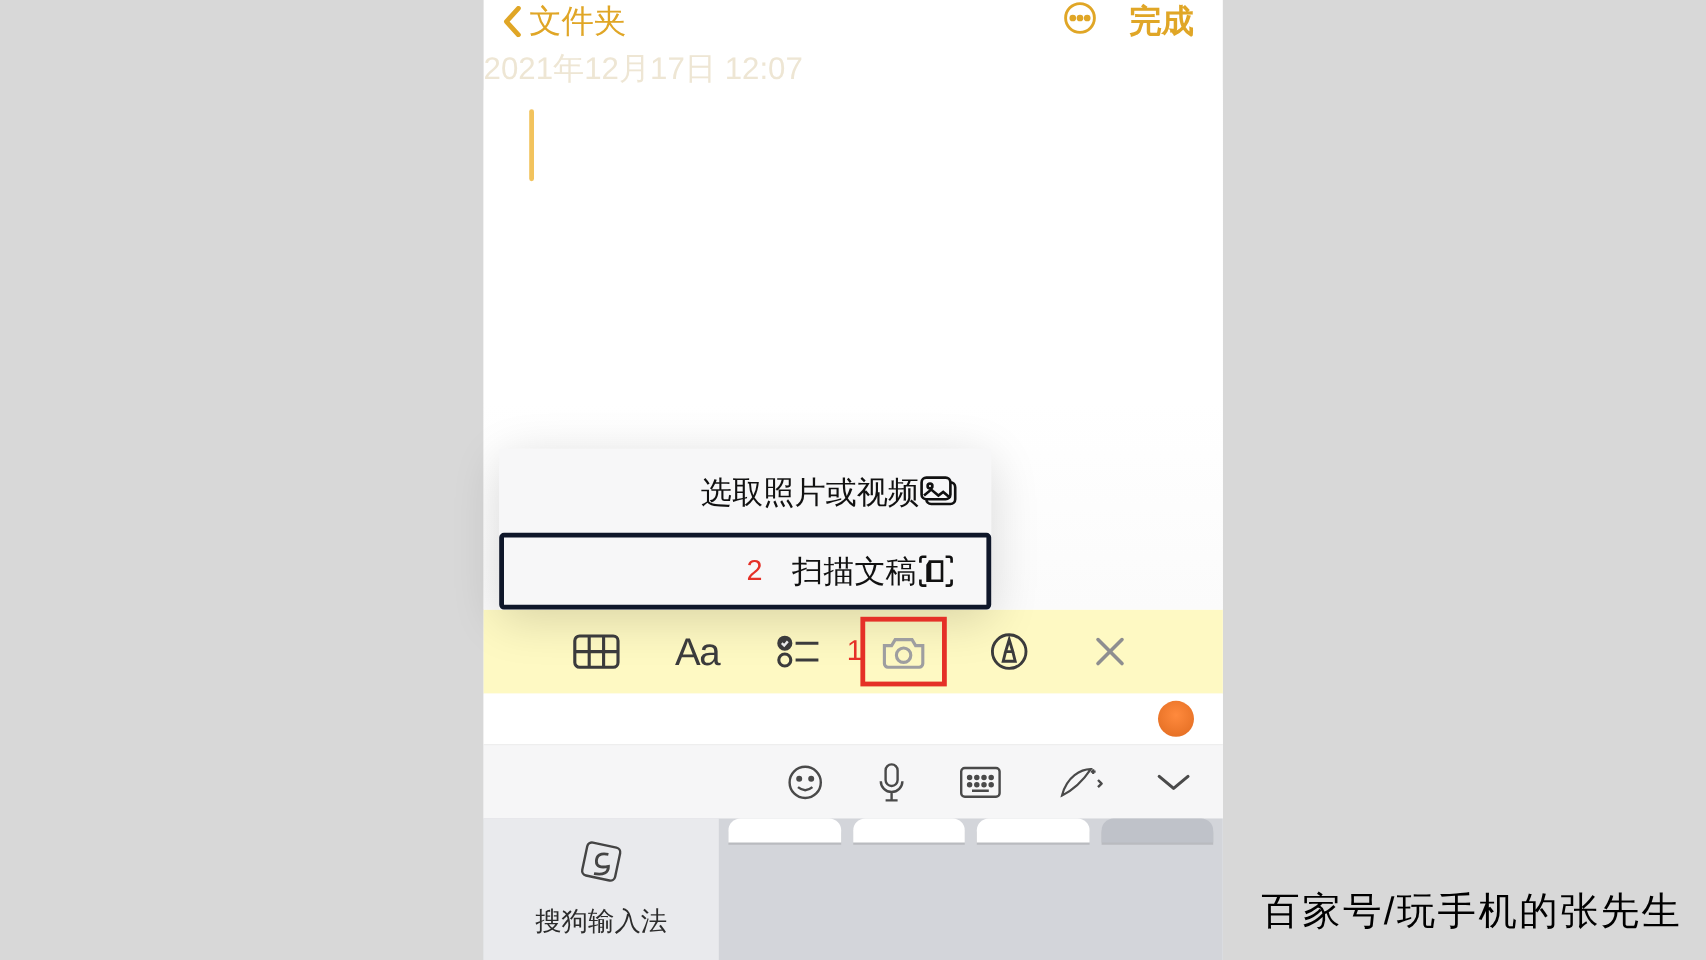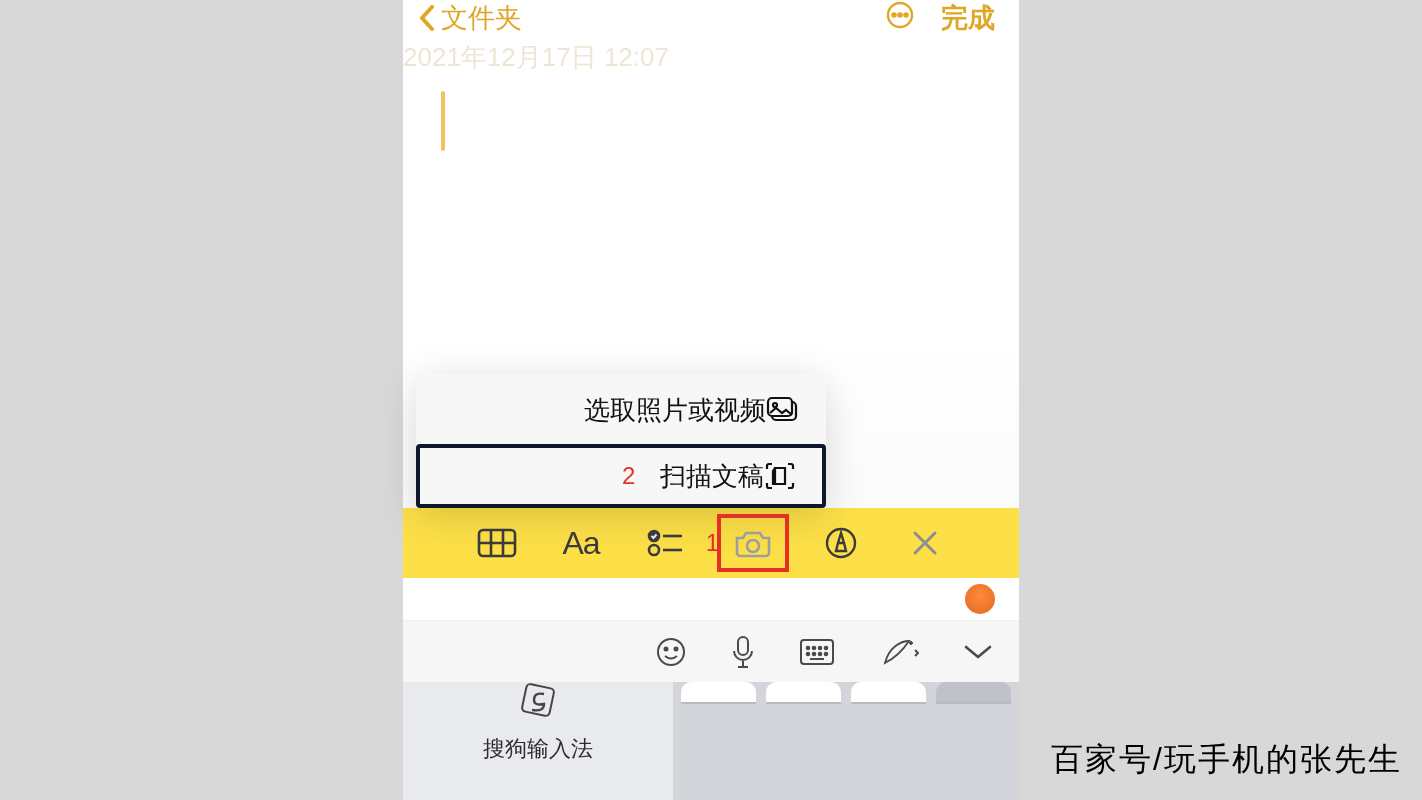--- a/index.html
+++ b/index.html
@@ -101,21 +101,21 @@
     }
     .annot-number {
       color: #e53027;
       font-size: 24px;
       position: absolute;
       left: 202px;
     }
     .menu-icon svg { display: block; }
     .toolbar {
       height: 70px;
-      background: #fde047;
+      background: #fef9c3;
       display: flex;
       align-items: center;
       justify-content: space-around;
       padding: 0 52px;
     }
     .toolbar-item {
       width: 64px;
       height: 50px;
       display: flex;
       align-items: center;
@@ -160,24 +160,25 @@
       padding-right: 26px;
       border-top: 1px solid #eee;
     }
     .ime-row svg { display: block; color: #4a4a4a; }
     .keyboard {
       background: #d3d5da;
       display: flex;
       height: 118px;
     }
     .ime-brand {
-      width: 270px;
+      width: 196px;
       display: flex;
       flex-direction: column;
       align-items: center;
+      justify-content: center;
       gap: 12px;
       background: #e9eaed;
     }
     .brand-text { font-size: 22px; color: #2c2c2c; }
     .keys-area {
       flex: 1;
       display: flex;
       flex-direction: column;
     }
     .key-top-row {

